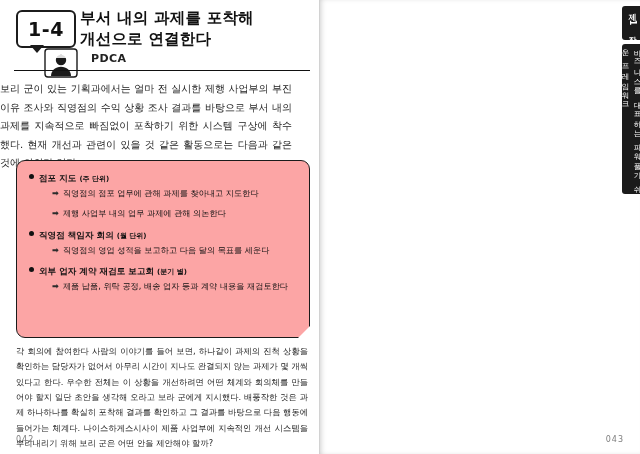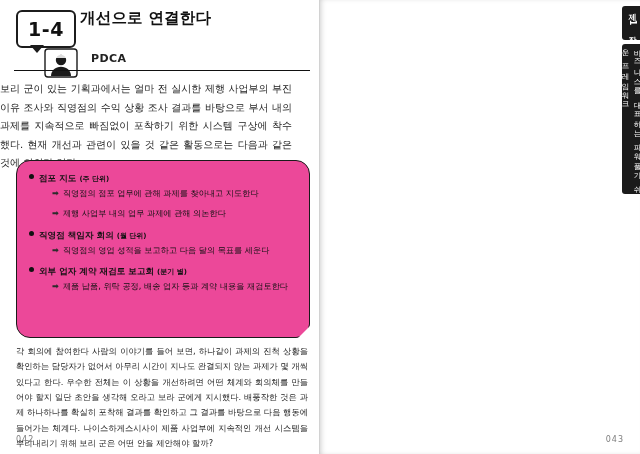--- a/index.html
+++ b/index.html
@@ -37,21 +37,21 @@
   }
   .hr-top{position:absolute;left:14px;top:70px;width:296px;height:1px;background:#111;}
 
   
   .lead{
     position:absolute;left:0;top:80px;width:292px;
     font-size:10px;line-height:1.85;color:#1b1b1b;text-align:justify;
   }
   .card{
     position:absolute;left:16px;top:160px;width:292px;height:176px;
-    border:1.4px solid #1b1b1b;border-radius:14px;background:#ec4899;
+    border:1.4px solid #1b1b1b;border-radius:9px;background:#fca5a5;
   }
   .card:after{
     content:"";position:absolute;right:-1px;bottom:-1px;
     border-left:12px solid transparent;border-bottom:12px solid #fff;
   }
   .card-inner{padding:11px 12px 0 12px;}
   .bullet{margin-bottom:9px;}
   .bullet .b1{font-size:8.6px;font-weight:bold;color:#111;line-height:1.4;}
   .bullet .b1 .dot{display:inline-block;width:5px;height:5px;background:#111;border-radius:50%;margin-right:5px;vertical-align:2px;}
   .bullet .b1 .who{font-weight:bold;font-size:7px;}
@@ -81,20 +81,21 @@
 
 <div class="spread">
 
   <div class="page page-left">
 
     <div class="sec-badge">
       <span>1-4</span>
     </div>
 
     <div class="sec-title">
+      <div>부서 내의 과제를 포착해</div>
       <div>개선으로 연결한다</div>
     </div>
 
     <svg class="avatar" viewBox="0 0 34 30">
       <rect x="1" y="1" width="32" height="28" rx="3" fill="#ffffff" stroke="#1b1b1b" stroke-width="1.4"></rect>
       <circle cx="17" cy="12" r="5.2" fill="#1b1b1b"></circle>
       <path d="M7 28c0-5.4 4.5-9.2 10-9.2S27 22.6 27 28z" fill="#1b1b1b"></path>
       <rect x="10" y="7" width="14" height="3" fill="#ffffff" opacity="0.85"></rect>
     </svg>
 

